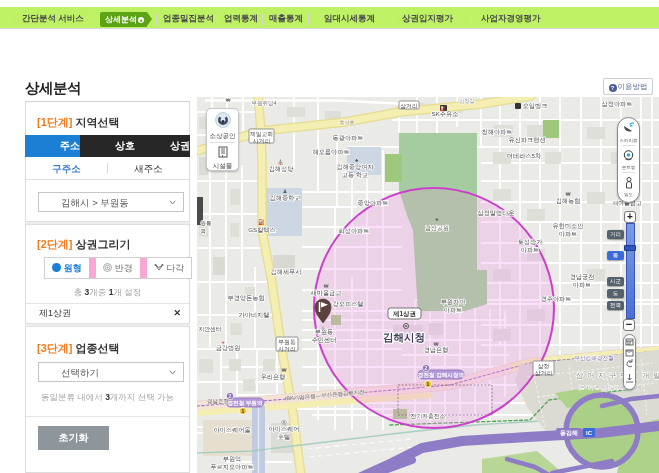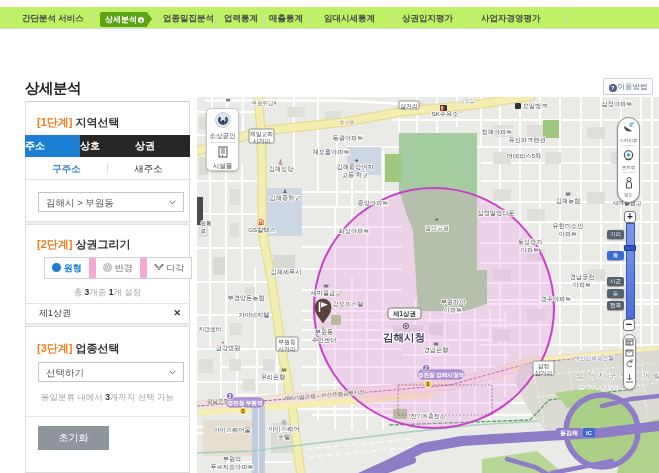--- a/index.html
+++ b/index.html
@@ -10,39 +10,39 @@
 #green{position:absolute;left:100px;top:5px;width:47px;height:15px;background:#5ca315;color:#fff;font-size:8px;font-weight:bold;line-height:15px;text-align:left;padding-left:5px;border-radius:2px 0 0 2px}
 #green:after{content:"";position:absolute;right:-5px;top:0;border-top:7.5px solid transparent;border-bottom:7.5px solid transparent;border-left:5px solid #5ca315}
 #gcirc{position:absolute;left:38px;top:4.5px;width:6px;height:6px;background:#fff;border-radius:50%;font-size:5px;color:#5ca315;line-height:6px;text-align:center;font-weight:bold}
 #title{left:25px;top:79px;font-size:14.5px;font-weight:bold;color:#222;letter-spacing:-0.5px}
 #help{left:603px;top:78px;width:50px;height:17px;border:1px solid #ccccd6;border-radius:2px;background:#fdfdfd;font-size:7.5px;color:#5b6c96;line-height:15px;text-align:center}
 #help b{display:inline-block;width:8px;height:8px;background:#4a5f8f;color:#fff;border-radius:50%;font-size:6px;line-height:8px;vertical-align:-1px;margin-right:1px}
 #panel{left:25px;top:101px;width:165px;height:372px;background:#fff;border:1px solid #dcdcdc;border-top:1px solid #d0d0d0}
 .phead{position:absolute;left:11px;font-size:11px;font-weight:bold;color:#333;white-space:nowrap}
 .phead .st{color:#f07b1d}
 #tabs{position:absolute;left:-1px;top:33px;width:165px;height:22px;display:flex}
-#tabs div{flex:1;color:#fff;font-size:10px;font-weight:bold;text-align:left;line-height:22px;background:#272727}
+#tabs div{flex:1;color:#fff;font-size:10px;font-weight:bold;text-align:right;line-height:22px;background:#272727}
 #tabs div.on{background:#1b7fd4}
 #subtabs{position:absolute;left:0;top:55px;width:163px;height:23px;border-bottom:1px solid #e0e0e0;font-size:9.5px;line-height:23px}
 #subtabs .a{position:absolute;left:0;width:81px;text-align:center;color:#3d7fc4;font-weight:bold}
 #subtabs .b{position:absolute;left:82px;width:81px;text-align:center;color:#333}
 #subtabs .d{position:absolute;left:81px;top:6px;width:1px;height:11px;background:#ddd}
-.drop{position:absolute;left:12px;width:146px;height:20px;border:1px solid #c5c5c5;background:#fff;font-size:9.5px;color:#555;line-height:19px;padding-left:7px}
+.drop{position:absolute;left:12px;width:146px;height:20px;border:1px solid #c5c5c5;background:#fff;font-size:9.5px;color:#555;line-height:19px;padding-left:22px}
 .chev{position:absolute;right:7px;top:6px;width:7px;height:7px}
 .sep{position:absolute;left:-1px;width:165px;height:4px;background:#ededed;border-top:1px solid #e0e0e0;border-bottom:1px solid #e0e0e0}
 #btnrow{position:absolute;left:18px;top:155px;width:148px;height:22px;display:flex;border:1px solid #cfcfcf}
 #btnrow div{flex:1;text-align:center;line-height:21px;font-size:9px;color:#666;background:#fff}
 #btnrow div+div{border-left:7px solid #f9a8d4}
 #btnrow .on{color:#1b7fd4;font-weight:bold}
 .note{position:absolute;width:163px;text-align:center;font-size:8.5px;color:#a3a3a3}
 .note b{color:#333}
 #srow{position:absolute;left:0;top:201px;width:163px;height:19px;border-top:1px solid #e3e3e3;font-size:9px;color:#333;line-height:19px;padding-left:13px}
 #srow i{position:absolute;right:8px;top:0;font-style:normal;color:#333;font-weight:bold;font-size:9px}
 #bots{position:absolute;left:0;top:314px;width:163px;height:1px;background:#e5e5e5}
-.bbtn{position:absolute;top:324px;height:24px;color:#fff;font-size:10px;font-weight:normal;text-align:center;line-height:24px}
+.bbtn{position:absolute;top:324px;height:24px;color:#fff;font-size:10px;font-weight:bold;text-align:center;line-height:24px}
 #map{left:197px;top:97px;width:462px;height:376px;background:#e8e8e5;overflow:hidden}
 .mctl{position:absolute;background:#fff;border:1px solid #b5b5b5;border-radius:5px;box-shadow:0 1px 2px rgba(0,0,0,0.25)}
 .mlab{font-size:6.5px;color:#444;text-align:center}
 .zl{position:absolute;width:17px;height:9px;border-radius:2px;background:#56616e;color:#fff;font-size:5.5px;text-align:center;line-height:9px;box-shadow:0 1px 1px rgba(0,0,0,0.3)}
 </style></head><body>
 <div id="page">
 <div id="nav" class="abs">
       <span class="nvitem" style="left:22px">간단분석 서비스</span>
       <span class="nvitem" style="left:163px">업종밀집분석</span>
       <span class="nvitem" style="left:224px">업력통계</span>

